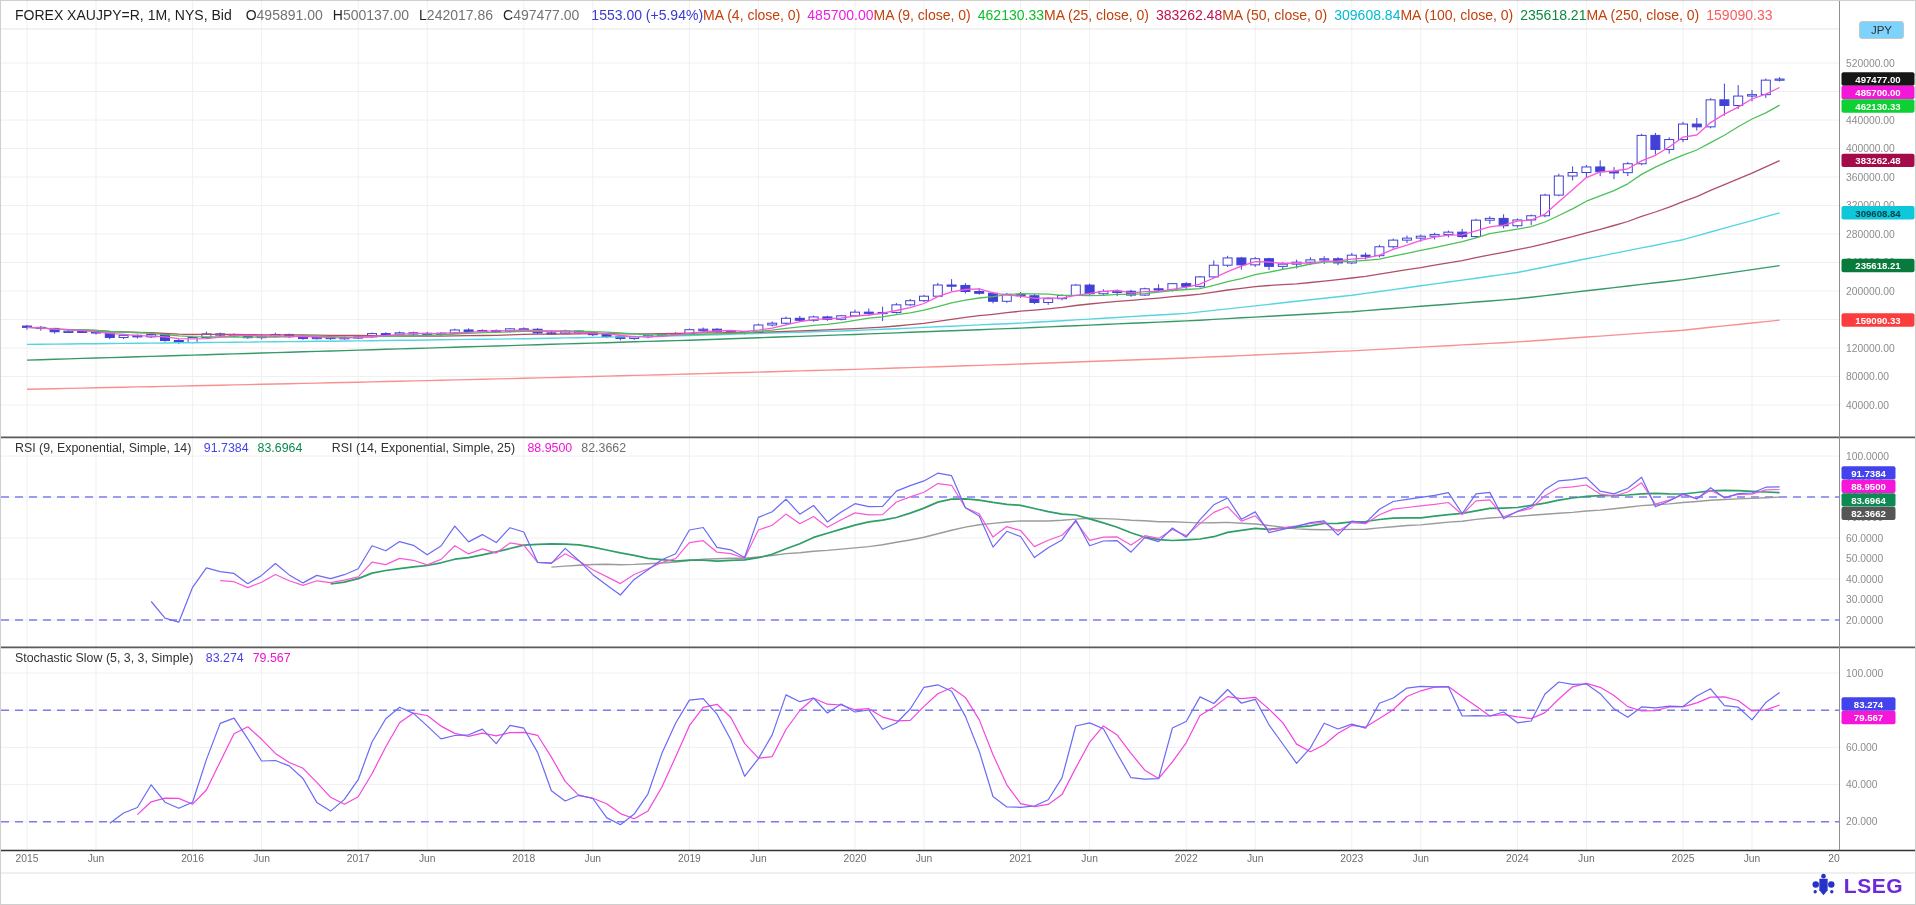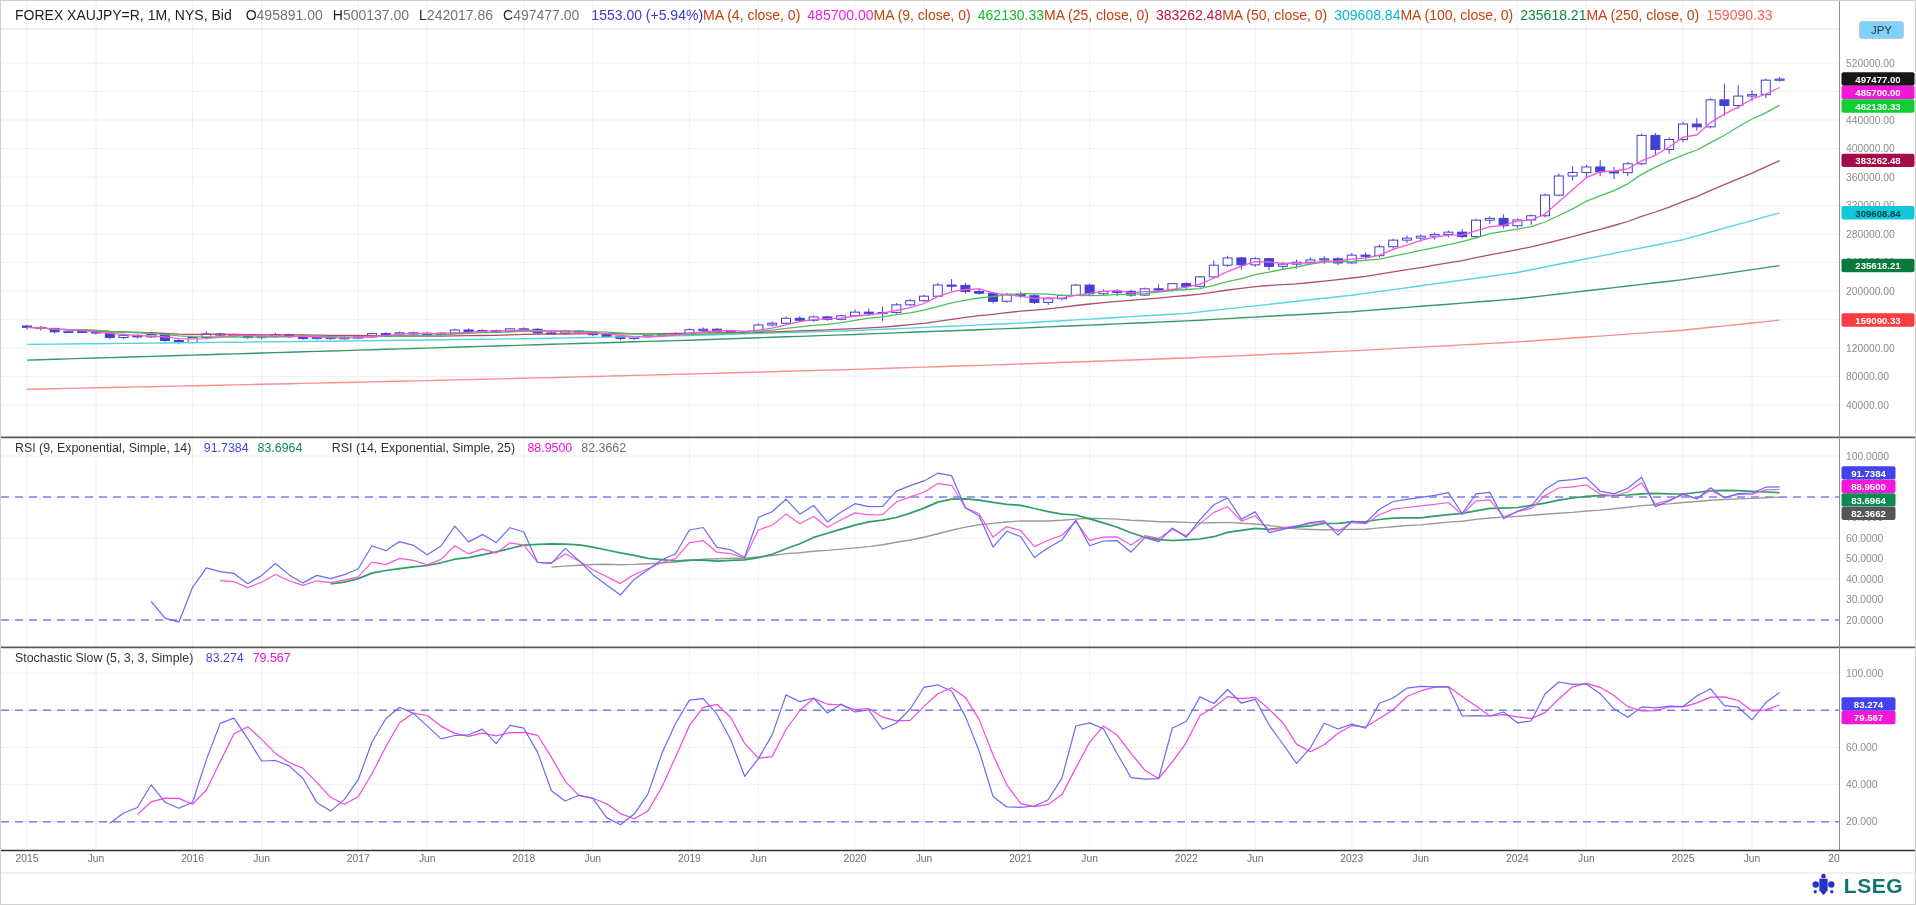--- a/index.html
+++ b/index.html
@@ -16,21 +16,21 @@
   #ma-legend span.lbl{color:#c2410c;}
   #ma-legend span.val{margin-left:7px;font-weight:400;}
   .jpy{position:absolute;right:11px;top:20px;z-index:3;border:1px solid #c6c6c6;border-radius:3px;
        padding:2px 11px;font-size:11.5px;color:#333;background:#7dd3fc;cursor:pointer;}
   .ptitle{position:absolute;left:14px;z-index:2;font-size:12.4px;color:#333;white-space:nowrap;}
   .ptitle .vals span{margin-left:9px;}
   .ptitle .t2{margin-left:26px;text-align:center;}
   #rsi-title{top:440px;}
   #stoch-title{top:650px;}
   .footer{position:absolute;right:12px;bottom:5px;z-index:2;display:flex;align-items:center;gap:7px;}
-  .footer .brand{font-size:21px;font-weight:700;color:#0f766e;letter-spacing:.5px;}
+  .footer .brand{font-size:21px;font-weight:700;color:#6d28d9;letter-spacing:.5px;}
 </style>
 </head>
 <body>
 
 <div class="app">
   <svg id="chart" width="1916" height="905" viewBox="0 0 1916 905">
       <defs>
         <clipPath id="clip-main">
           <rect x="0" y="28" width="1838" height="406"></rect>
         </clipPath>

